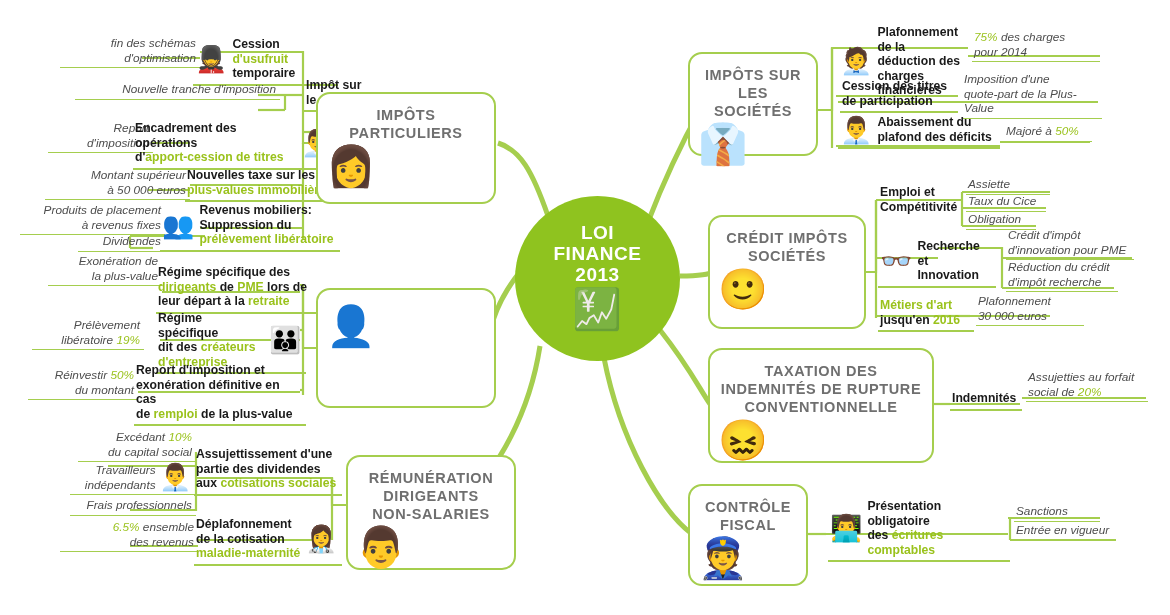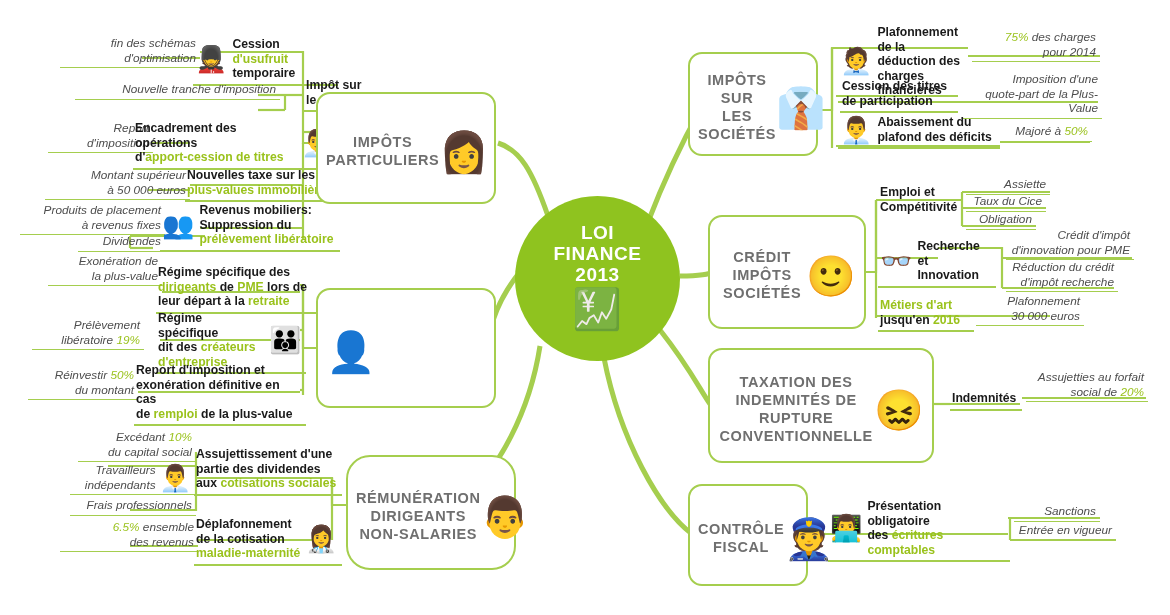--- a/index.html
+++ b/index.html
@@ -34,22 +34,22 @@
     letter-spacing: .5px;
   }
   .center-emoji { font-size: 40px; line-height: 40px; margin-top: 4px; }
 
   
   .mainbox {
     position: absolute;
     border: 2px solid #a5ce4e;
     border-radius: 14px;
     background: #ffffff;
-    display: flex; flex-direction: row;
-    align-items: center; justify-content: flex-start;
+    display: flex; flex-direction: column;
+    justify-content: flex-start;
     padding: 12px 8px 6px;
     z-index: 5;
   }
   .mainbox .mb-title {
     color: #6f6f6f;
     font-weight: bold;
     font-size: 14.5px;
     line-height: 18px;
     text-align: center;
     letter-spacing: .6px;
@@ -73,21 +73,20 @@
   }
   .leaf-emoji { font-size: 26px; line-height: 28px; flex: 0 0 auto; }
   .g { color: #9ac21c; }
 
   
   .sub {
     position: absolute;
     z-index: 4;
     padding: 0 4px 2px 2px;
     border-bottom: 1.6px solid #a5ce4e;
-    text-align: right;
   }
   .sub-txt {
     font-size: 11.8px;
     line-height: 14.5px;
     font-style: italic;
     color: #4d4d4d;
   }
   .ta-r { text-align: right; }
 </style>
 </head>
@@ -193,21 +192,21 @@
       <div>IMPÔTS</div>
       <div>PARTICULIERS</div>
     </div>
     <div class="mb-emoji">👩</div>
   </div>
 
   <div class="mainbox" style="left:316px; top:288px; width:180px; height:120px;">
     <div class="mb-emoji">👤</div>
   </div>
 
-  <div class="mainbox" style="left:346px; top:455px; width:170px; height:115px;border-radius:24px;">
+  <div class="mainbox" style="left:346px; top:455px; width:170px; height:115px;">
     <div class="mb-title">
       <div>RÉMUNÉRATION</div>
       <div>DIRIGEANTS</div>
       <div>NON-SALARIES</div>
     </div>
     <div class="mb-emoji">👨</div>
   </div>
 
   <div class="mainbox" style="left:688px; top:52px; width:130px; height:104px;">
     <div class="mb-title">
@@ -337,21 +336,21 @@
       <span>Report d'imposition et</span><br>
       <span>exonération définitive en cas</span><br>
       <span>de </span><span class="g">remploi</span><span> de la plus-value</span>
     </span>
   </div>
 
   <div class="sub ta-r" style="left:78px; top:430px; width:118px;">
     <div class="sub-txt"><span>Excédant </span><span class="g">10%</span></div>
     <div class="sub-txt">du capital social</div>
   </div>
-  <div class="sub ta-r" style="left:70px; top:463px; width:126px; display:flex; align-items:flex-end; gap:4px; justify-content:flex-end;">
+  <div class="sub ta-r" style="left:70px; top:463px; width:126px; display:flex; align-items:flex-start; gap:4px; justify-content:flex-end;">
     <div>
       <div class="sub-txt">Travailleurs</div>
       <div class="sub-txt">indépendants</div>
     </div>
     <span class="leaf-emoji">👨‍💼</span>
   </div>
   <div class="sub ta-r" style="left:70px; top:498px; width:126px;">
     <div class="sub-txt">Frais professionnels</div>
   </div>
   <div class="leaf" style="left:194px; top:446px; width:148px;">

